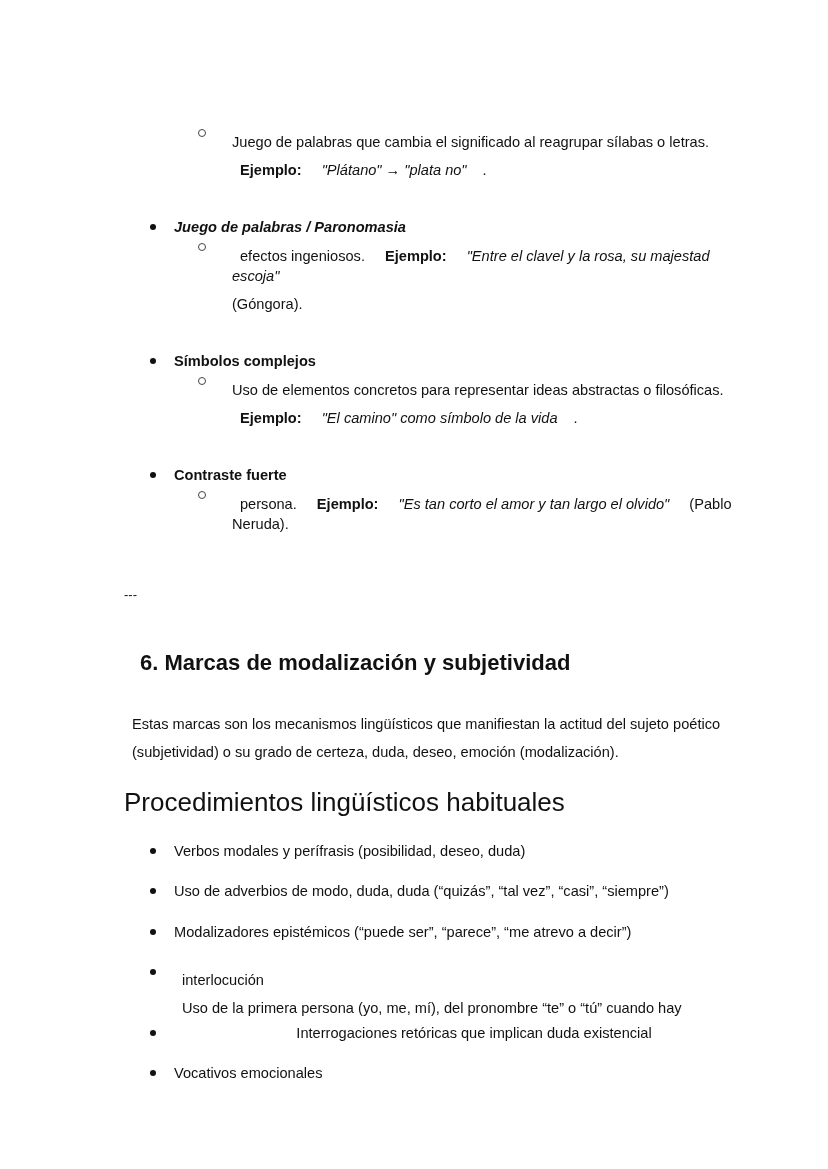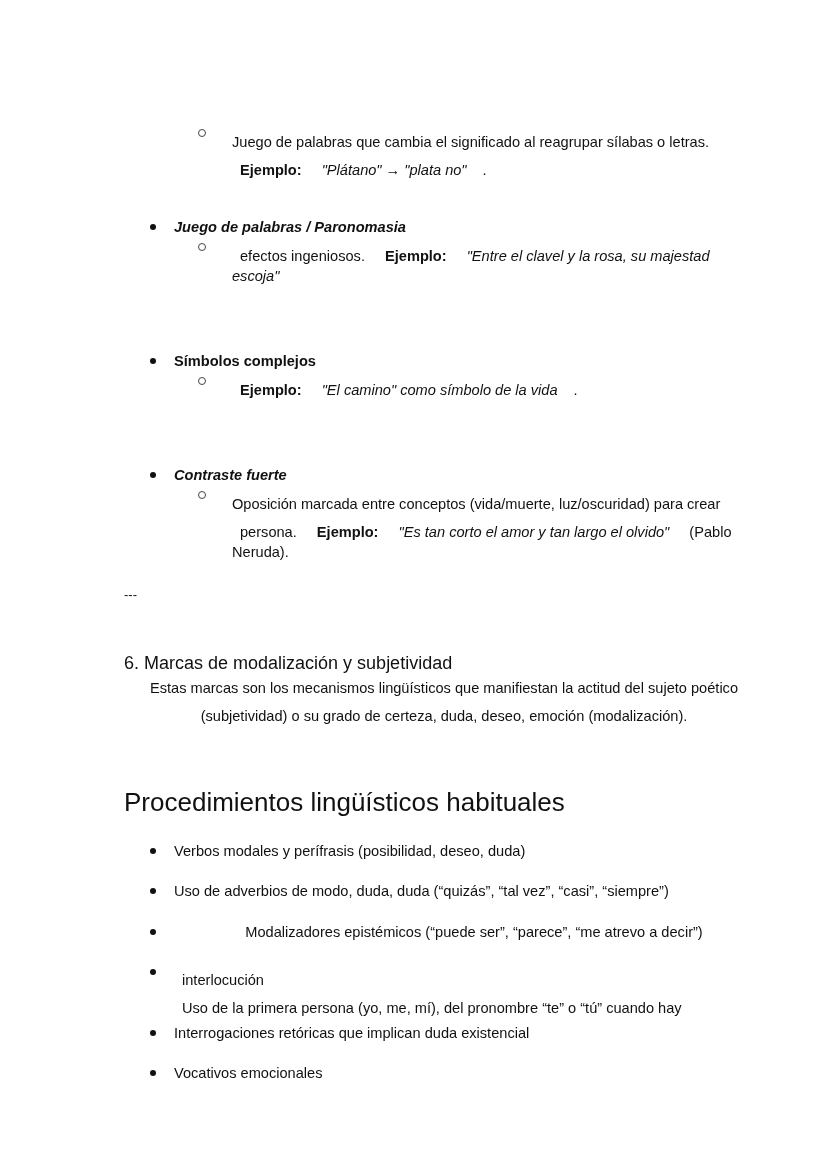--- a/index.html
+++ b/index.html
@@ -21,58 +21,59 @@
       position: absolute;
       width: 6px; height: 6px;
       background: #111;
       border-radius: 50%;
     }
     .sub-text { position: absolute; left: 200px; width: 540px; }
     .main-text { position: absolute; left: 150px; width: 600px; }
     .bold { font-weight: bold; }
     .ital { font-style: italic; }
     .h2 {
-      position: absolute; left: 100px; top: 624px;
-      font-size: 18px; font-weight: normal; line-height: 30px;
+      position: absolute; left: 116px; top: 624px;
+      font-size: 22px; font-weight: bold; line-height: 30px;
     }
     .h3 {
       position: absolute; left: 100px; top: 765px;
       font-size: 26px; font-weight: normal; line-height: 26px;
     }
-    .para { position: absolute; left: 100px; top: 646px; width: 640px; text-align: center; }
+    .para { position: absolute; left: 100px; top: 682px; width: 640px; }
     .sep { position: absolute; left: 100px; top: 561px; font-size: 13px; }
   </style>
 </head>
 <body>
 
 <span class="sub-bullet" style="left:174px; top:105px;"></span>
 <div class="sub-text" style="top:100px;">
   <div>Juego de palabras que cambia el significado al reagrupar sílabas o letras.</div>
   <div><span class="bold">Ejemplo:</span> <span class="ital">"Plátano" → "plata no"</span><span>.</span></div>
 </div>
 
 <span class="main-bullet" style="left:126px; top:200px;"></span>
 <div class="main-text bold" style="top:193px;font-style:italic;">Juego de palabras / Paronomasia</div>
 <span class="sub-bullet" style="left:174px; top:219px;"></span>
 <div class="sub-text" style="top:214px;">
   <div><span>efectos ingeniosos. </span><span class="bold">Ejemplo:</span> <span class="ital">"Entre el clavel y la rosa, su majestad escoja"</span></div>
+  <div>(Góngora).</div>
 </div>
 
 <span class="main-bullet" style="left:126px; top:334px;"></span>
 <div class="main-text bold" style="top:327px;">Símbolos complejos</div>
 <span class="sub-bullet" style="left:174px; top:353px;"></span>
 <div class="sub-text" style="top:348px;">
+  <div>Uso de elementos concretos para representar ideas abstractas o filosóficas.</div>
   <div><span class="bold">Ejemplo:</span> <span class="ital">"El camino" como símbolo de la vida</span><span>.</span></div>
 </div>
 
 <span class="main-bullet" style="left:126px; top:448px;"></span>
-<div class="main-text bold" style="top:441px;font-style:italic;">Contraste fuerte</div>
+<div class="main-text bold" style="top:441px;">Contraste fuerte</div>
 <span class="sub-bullet" style="left:174px; top:467px;"></span>
 <div class="sub-text" style="top:462px; width:560px;">
-  <div>Oposición marcada entre conceptos (vida/muerte, luz/oscuridad) para crear</div>
   <div><span>persona. </span><span class="bold">Ejemplo:</span> <span class="ital">"Es tan corto el amor y tan largo el olvido"</span><span> (Pablo Neruda).</span></div>
 </div>
 
 <div class="sep">---</div>
 
 <div class="h2">6. Marcas de modalización y subjetividad</div>
 
 <div class="para">
   <div>Estas marcas son los mecanismos lingüísticos que manifiestan la actitud del sujeto poético</div>
   <div>(subjetividad) o su grado de certeza, duda, deseo, emoción (modalización).</div>
@@ -80,25 +81,25 @@
 
 <div class="h3">Procedimientos lingüísticos habituales</div>
 
 <span class="main-bullet" style="left:126px; top:824px;"></span>
 <div class="main-text" style="top:817px;">Verbos modales y perífrasis (posibilidad, deseo, duda)</div>
 
 <span class="main-bullet" style="left:126px; top:864px;"></span>
 <div class="main-text" style="top:857px;">Uso de adverbios de modo, duda, duda (“quizás”, “tal vez”, “casi”, “siempre”)</div>
 
 <span class="main-bullet" style="left:126px; top:905px;"></span>
-<div class="main-text" style="top:898px;text-align:center;">Modalizadores epistémicos (“puede ser”, “parece”, “me atrevo a decir”)</div>
+<div class="main-text" style="top:898px;">Modalizadores epistémicos (“puede ser”, “parece”, “me atrevo a decir”)</div>
 
 <span class="main-bullet" style="left:126px; top:945px;"></span>
 <div class="main-text" style="top:938px;">
   <div>interlocución</div>
   <div>Uso de la primera persona (yo, me, mí), del pronombre “te” o “tú” cuando hay</div>
 </div>
 
 <span class="main-bullet" style="left:126px; top:1006px;"></span>
-<div class="main-text" style="top:999px;">Interrogaciones retóricas que implican duda existencial</div>
+<div class="main-text" style="top:999px;text-align:center;">Interrogaciones retóricas que implican duda existencial</div>
 
 <span class="main-bullet" style="left:126px; top:1046px;"></span>
 <div class="main-text" style="top:1039px;">Vocativos emocionales</div>
 
 </body></html>

